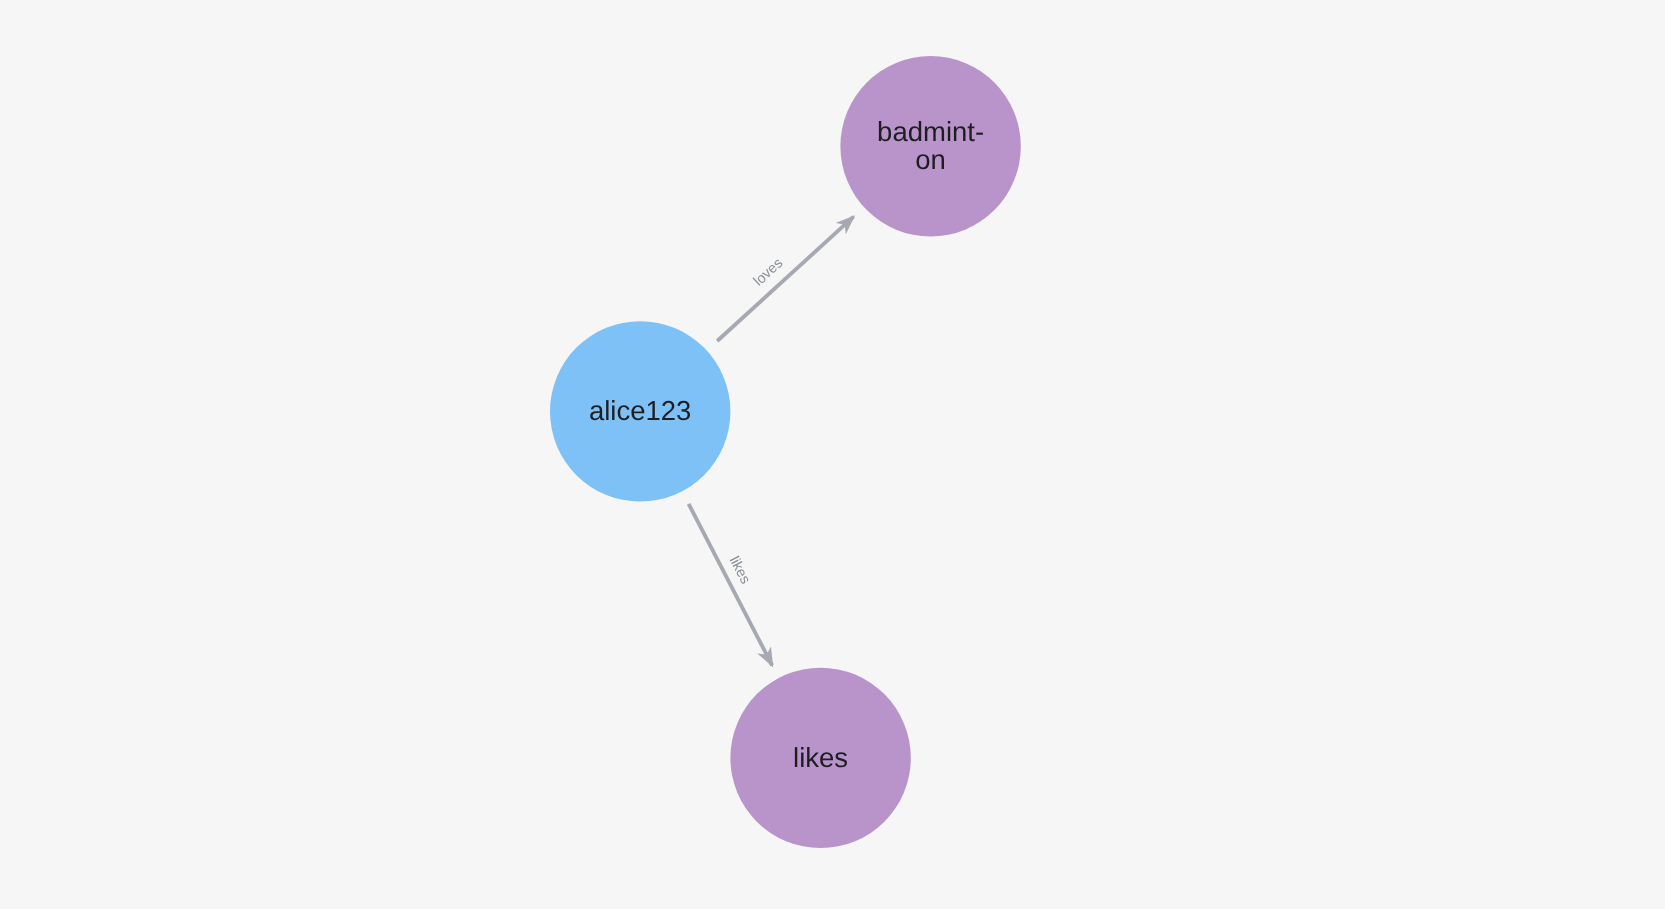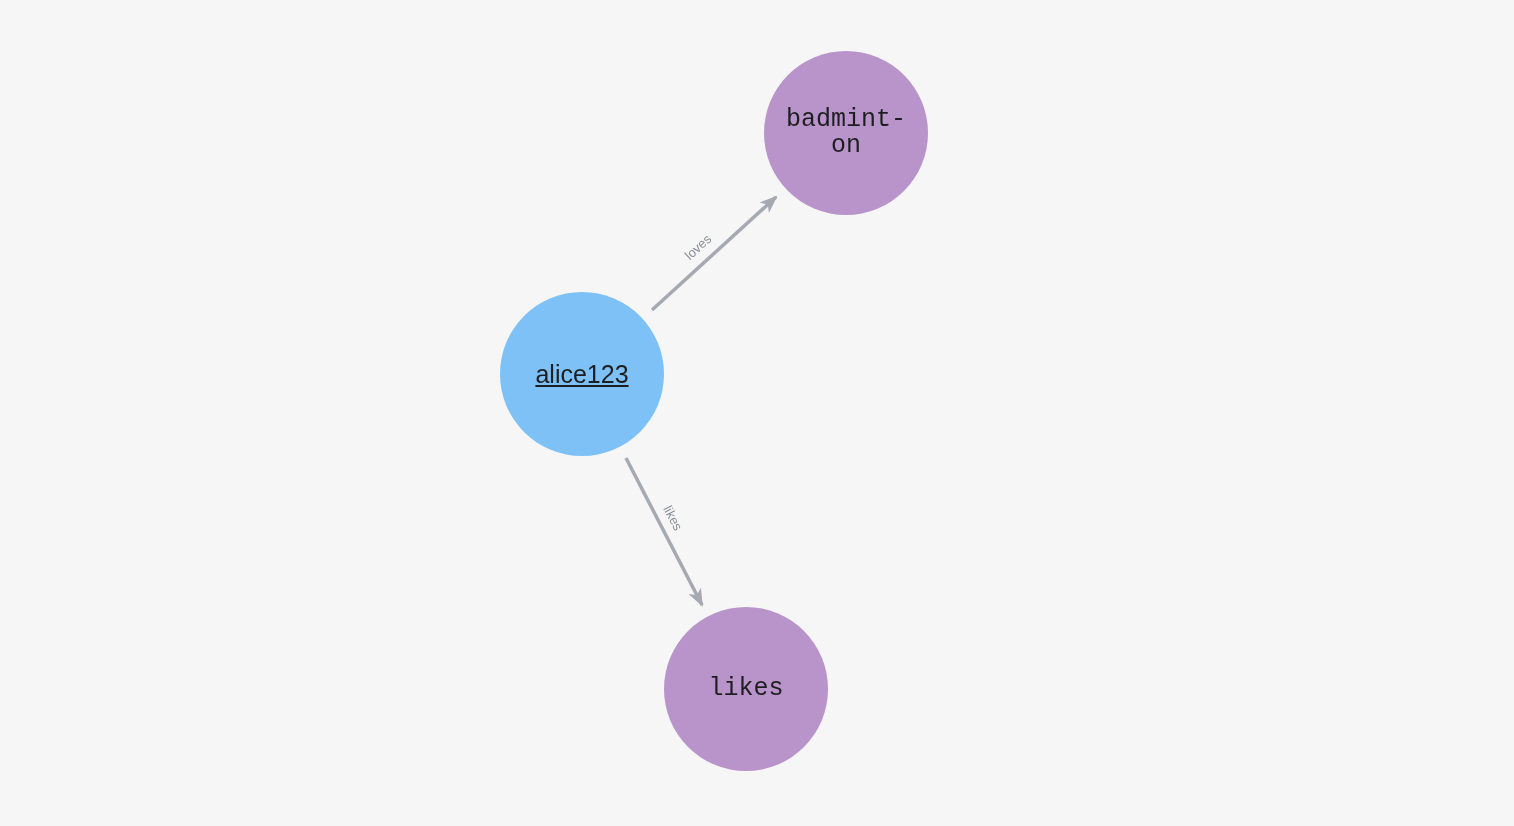--- a/index.html
+++ b/index.html
@@ -44,40 +44,40 @@
     align-items: center;
     justify-content: center;
     text-align: center;
     font-size: 25px;
     line-height: 1.05;
     color: var(--color-node-label, #1E1E20);
     cursor: pointer;
     user-select: none;
   }
   .node-person   { background: var(--color-person-node, #7DC1F6); }
-  .node-interest { background: var(--color-interest-node, #B894CB); font-family: Liberation Mono, monospace; }
+  .node-interest { background: var(--color-interest-node, #B894CB); }
   .edge-label {
     position: absolute;
     font-size: 13px;
     color: var(--color-edge-label, #8C8F98);
     white-space: nowrap;
     cursor: pointer;
     user-select: none;
   }
   .edge-label-loves {
     left: 698px;
     top: 247px;
     transform: translate(-50%, -50%) rotate(-42.4deg);
   }
   .edge-label-likes {
     left: 673px;
     top: 518px;
     transform: translate(-50%, -50%) rotate(62.5deg);
   }
-  .node-alice     { left: 500px; top: 292px; text-decoration: underline; }
+  .node-alice     { left: 500px; top: 292px; }
   .node-badminton { left: 764px; top: 51px; }
   .node-hiking    { left: 664px; top: 607px; }
 </style>
 </head>
 <body>
 
 <div class="canvas">
 
   <svg class="edges-svg" viewBox="0 0 1514 826" xmlns="http://www.w3.org/2000/svg">
     <defs>

